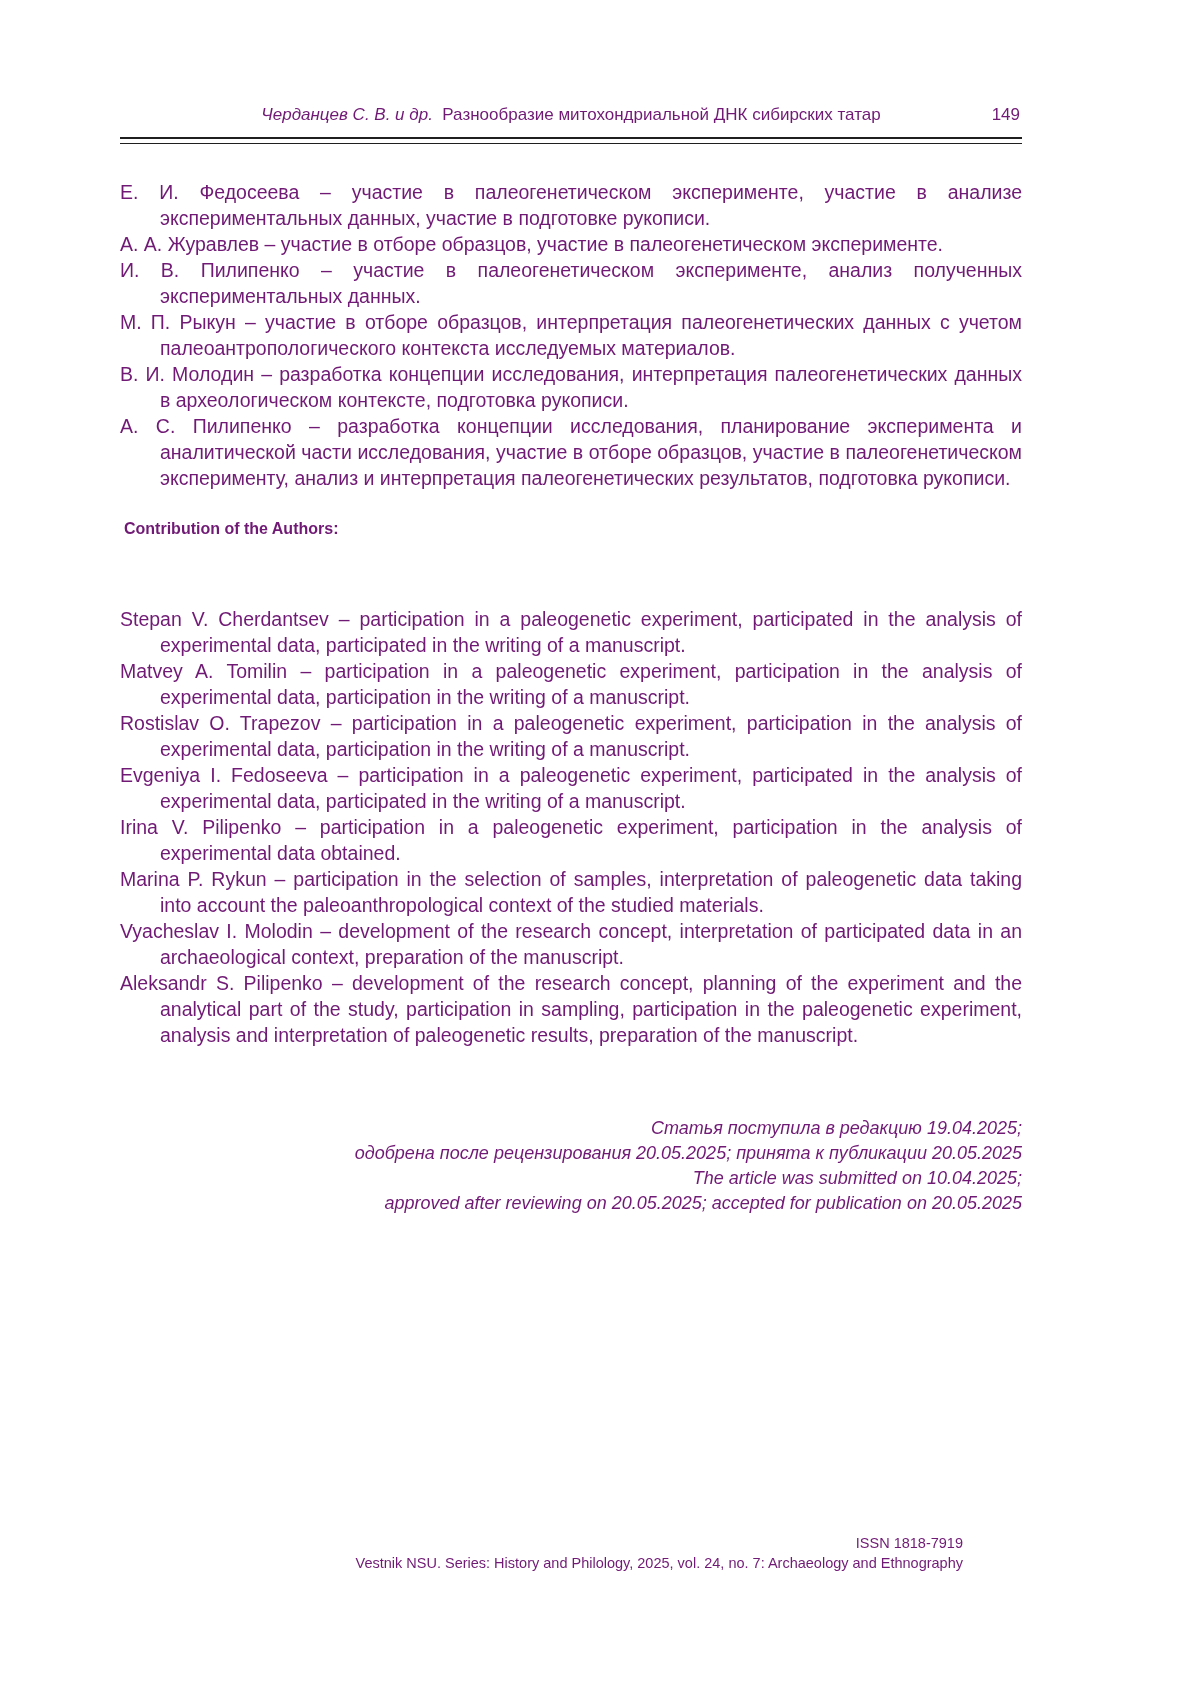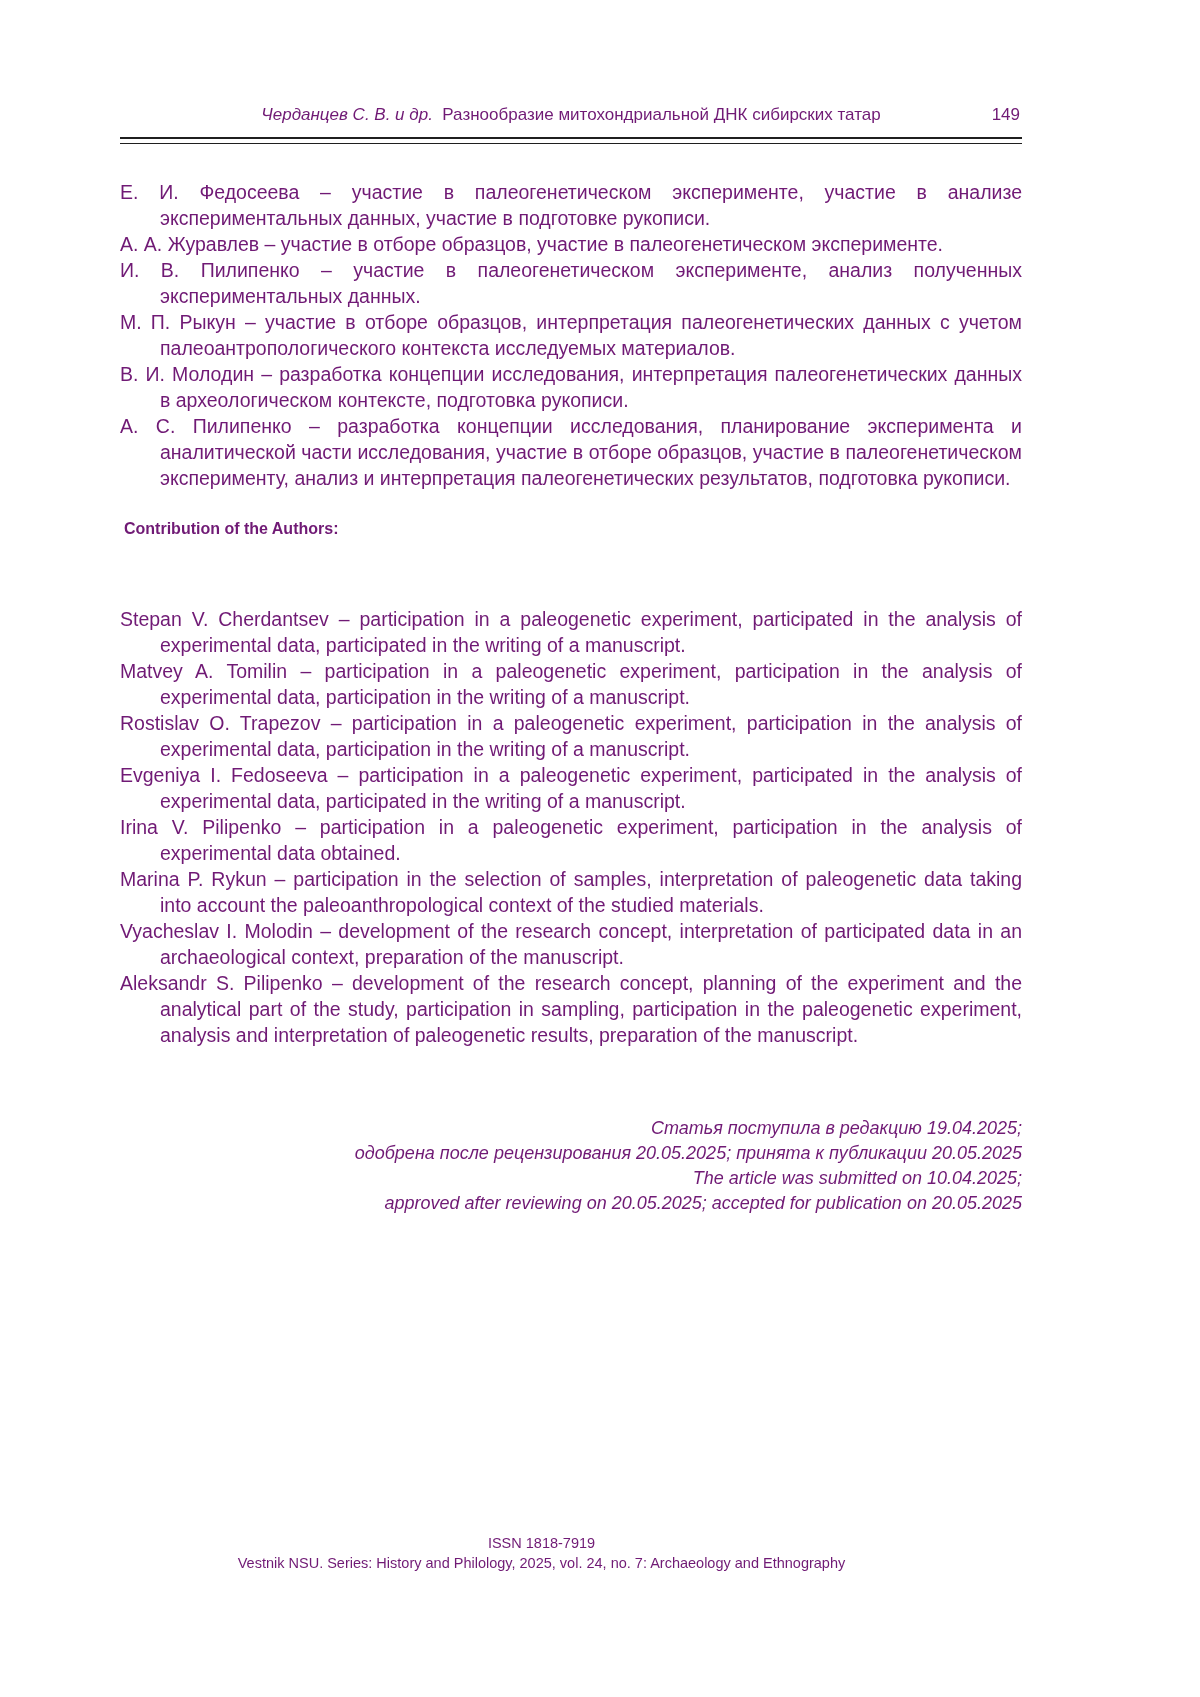--- a/index.html
+++ b/index.html
@@ -76,21 +76,21 @@
     line-height: 25px;
   }
   .dates-block p { margin: 0; }
 
   
   .imprint {
     position: absolute;
     top: 1534px;
     left: 120px;
     width: 843px;
-    text-align: center;
+    text-align: right;
     font-size: 14.5px;
     line-height: 19.5px;
   }
   .imprint p { margin: 0; }
 </style>
 </head>
 <body>
 
 <div class="page">
 

